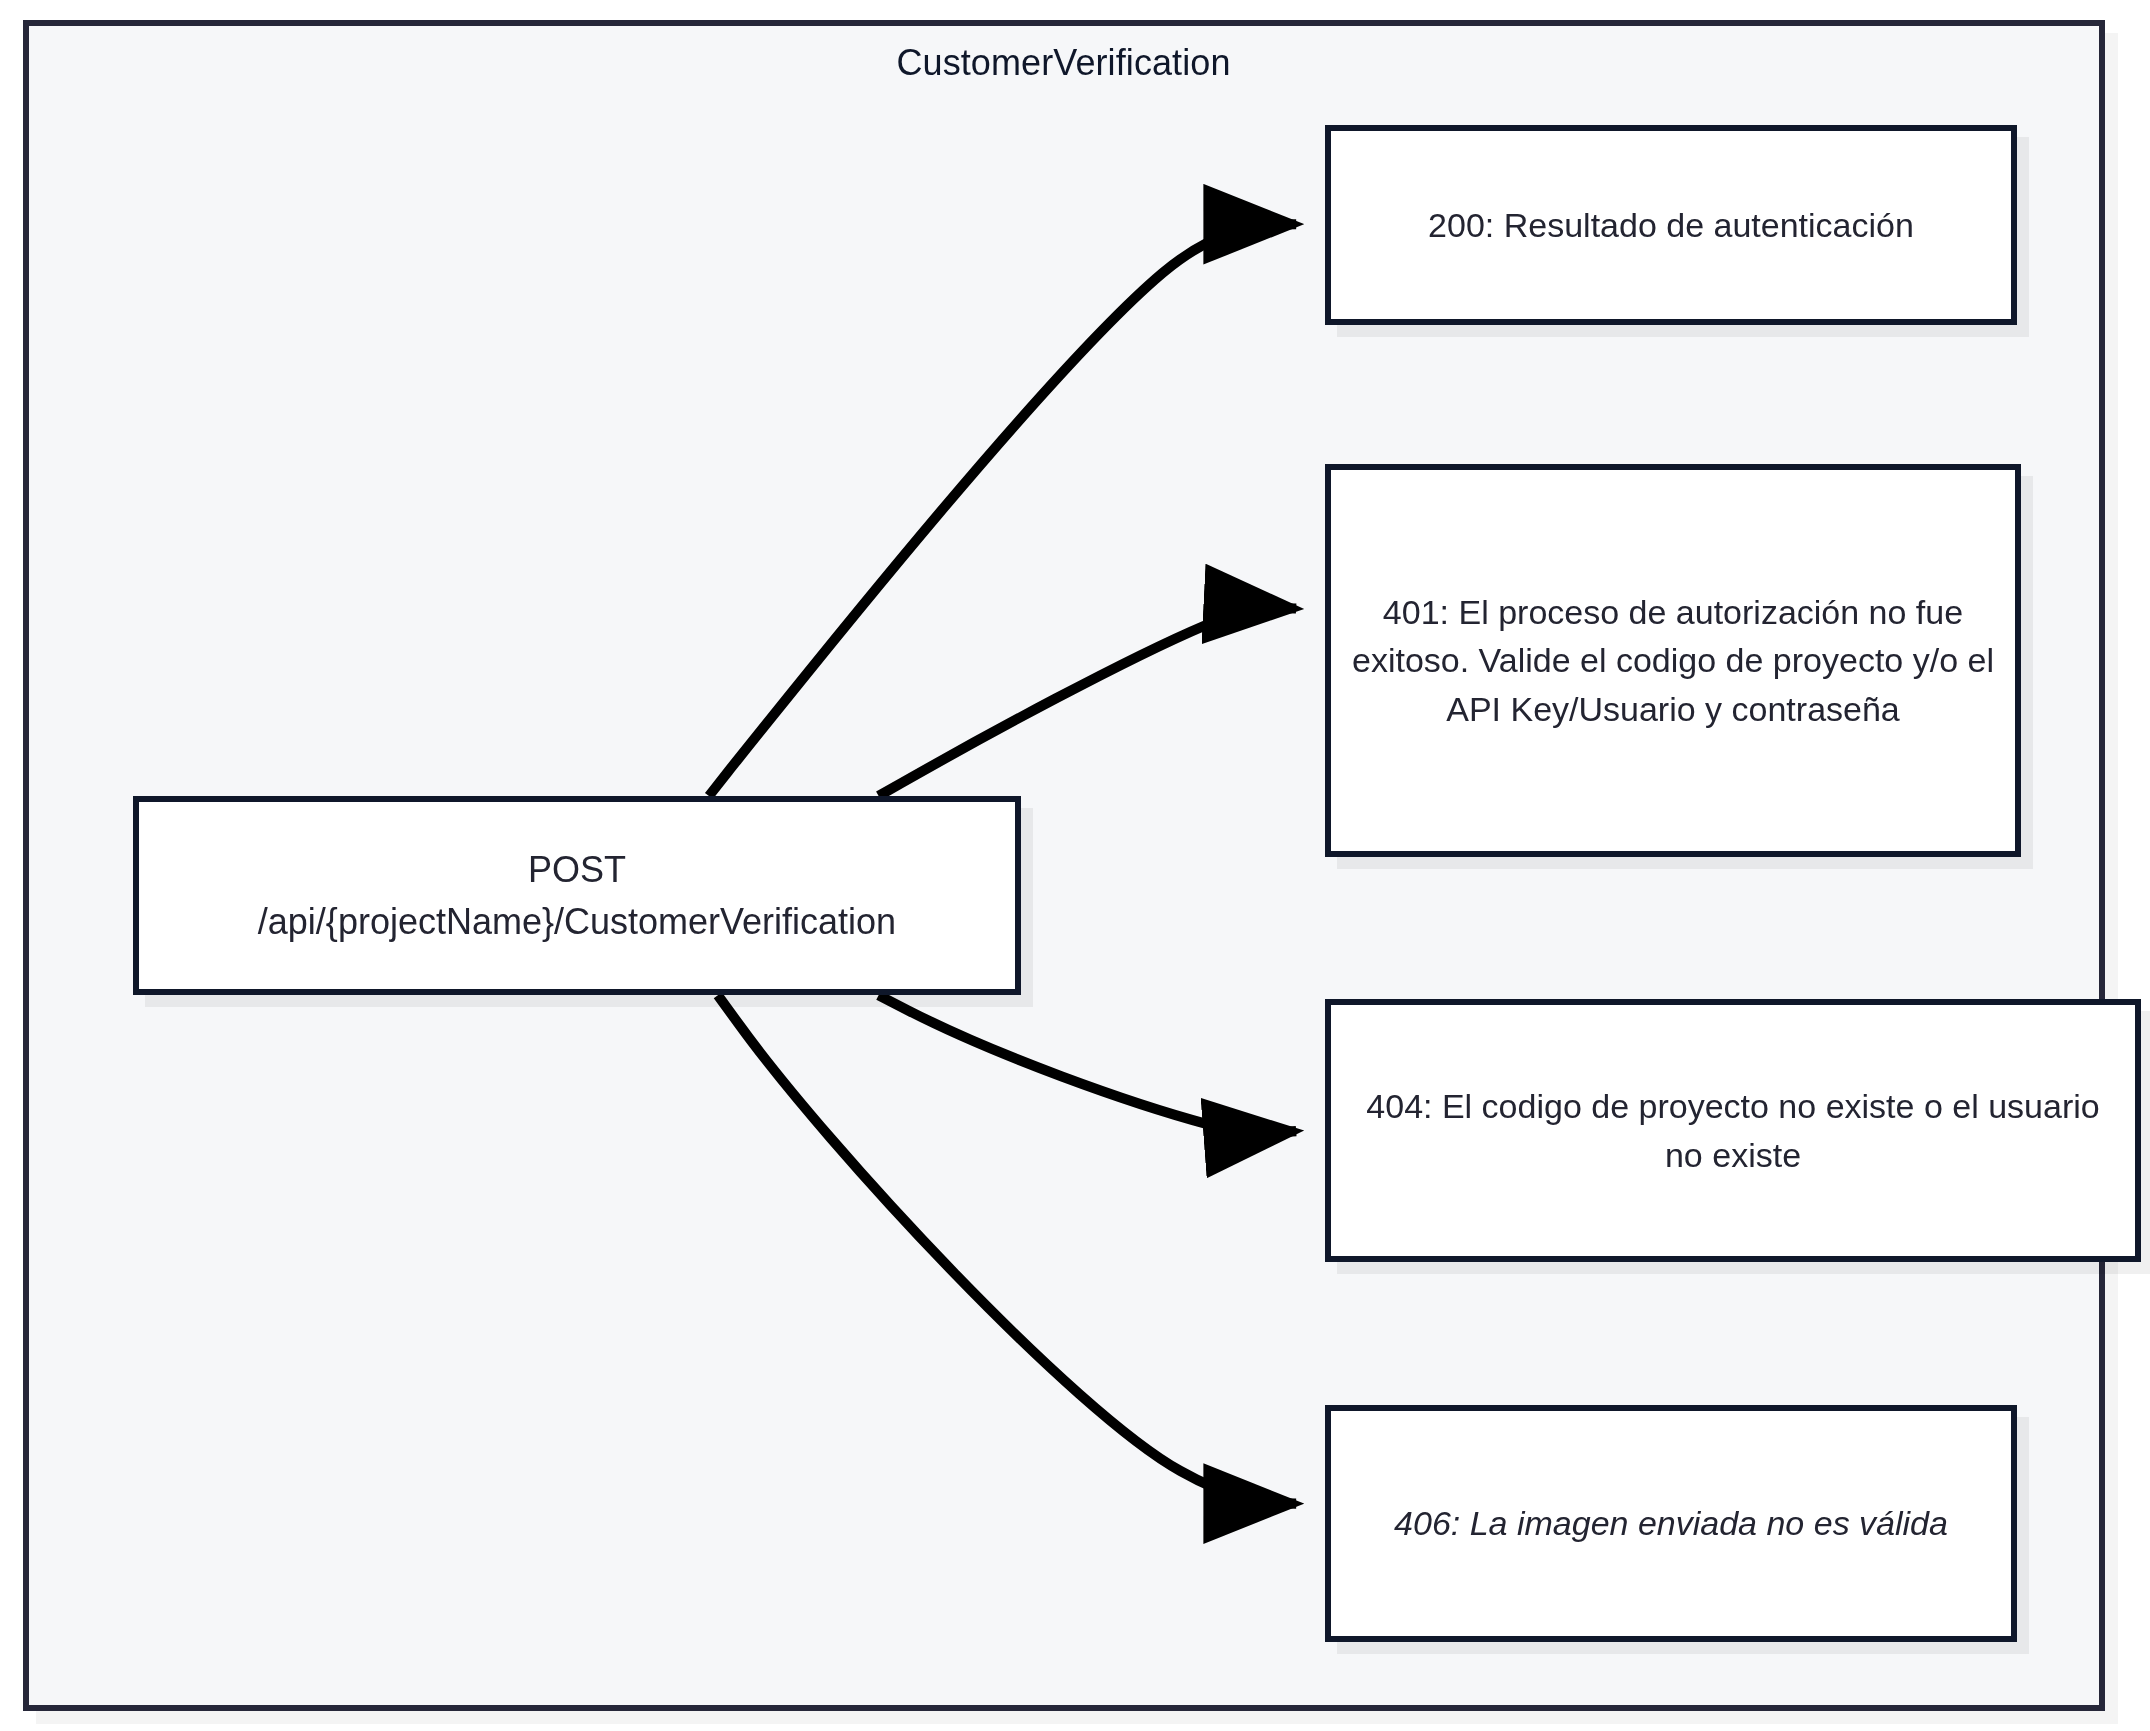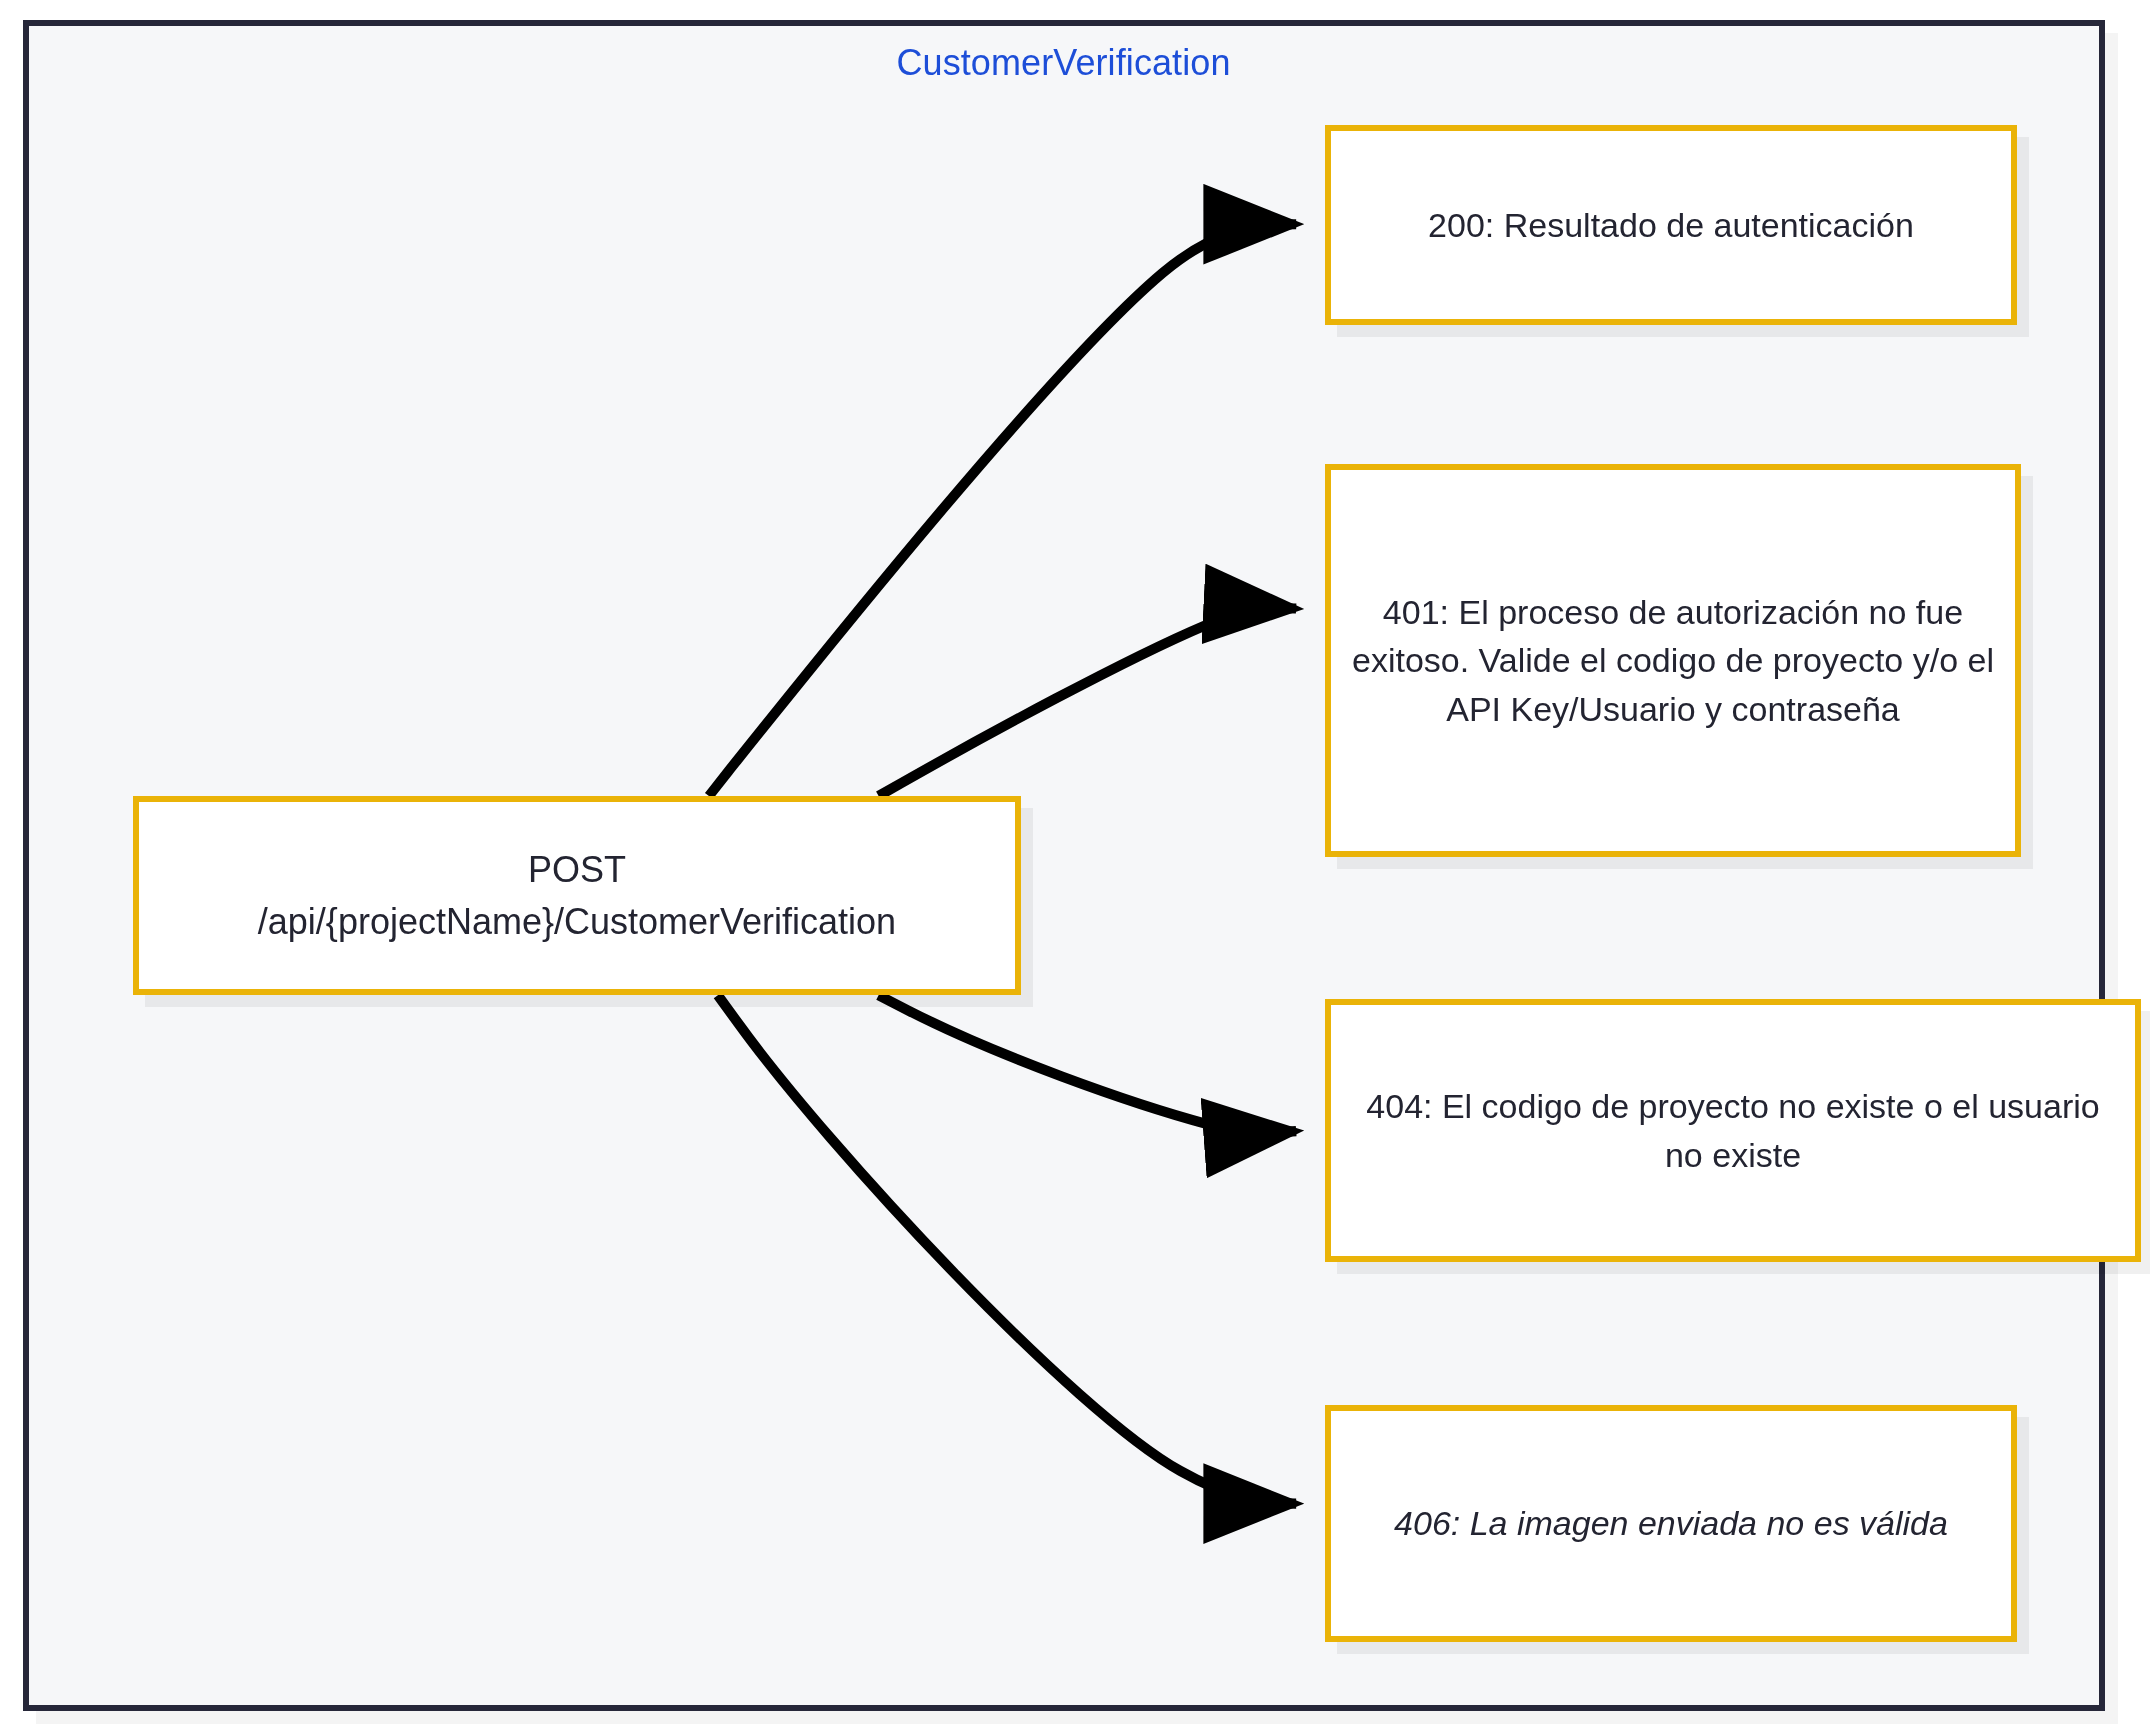--- a/index.html
+++ b/index.html
@@ -32,41 +32,41 @@
     box-shadow: 13px 13px 0 0 rgba(0,0,0,0.045);
   }
 
   .subgraph-title {
     position: absolute;
     left: 0;
     top: 16.6px;
     width: 100%;
     text-align: center;
     font-size: 36px;
-    color: #1d4ed8;
+    color: #0f172a;
     letter-spacing: 0.1px;
     line-height: 1.1;
   }
 
   
   #edges {
     position: absolute;
     left: 0;
     top: 0;
     width: 2151px;
     height: 1732px;
     pointer-events: none;
   }
 
   
   .node {
     position: absolute;
     box-sizing: border-box;
     background: #ffffff;
-    border: 6px solid #eab308;
+    border: 6px solid #0f172a;
     box-shadow: 12px 12px 0 0 rgba(0,0,0,0.06);
     display: flex;
     align-items: center;
     justify-content: center;
     text-align: center;
     color: #232431;
     font-size: 34px;
     line-height: 1.42;
     padding: 12px 20px;
     z-index: 3;

